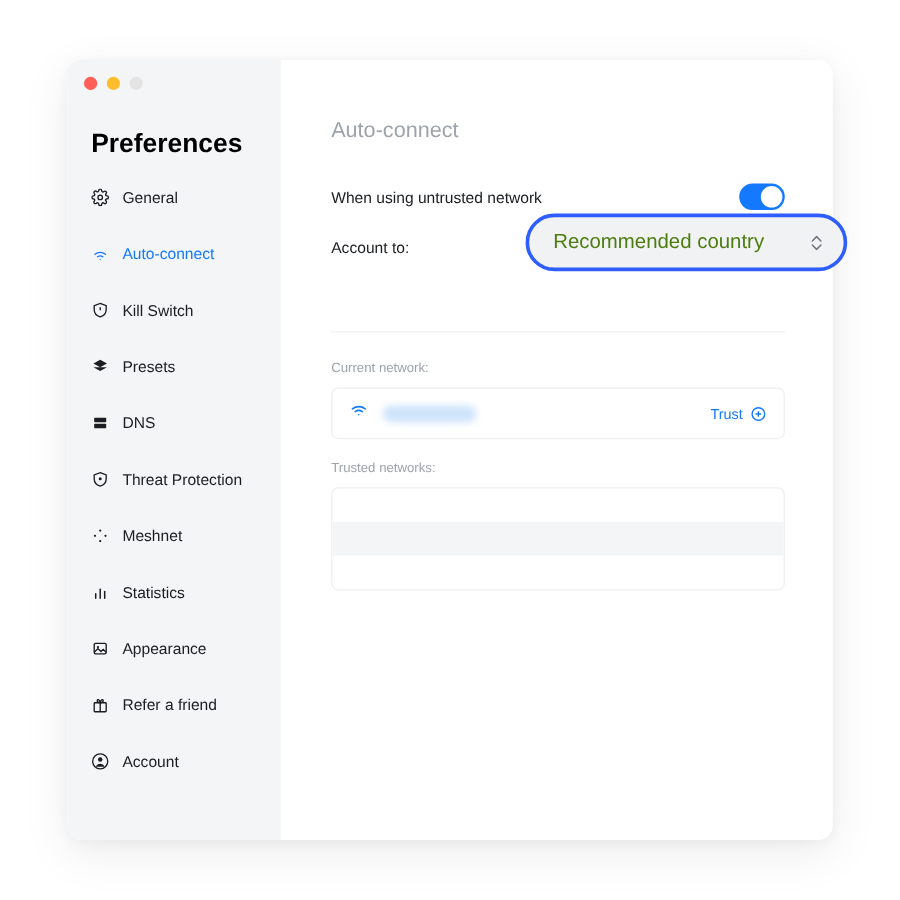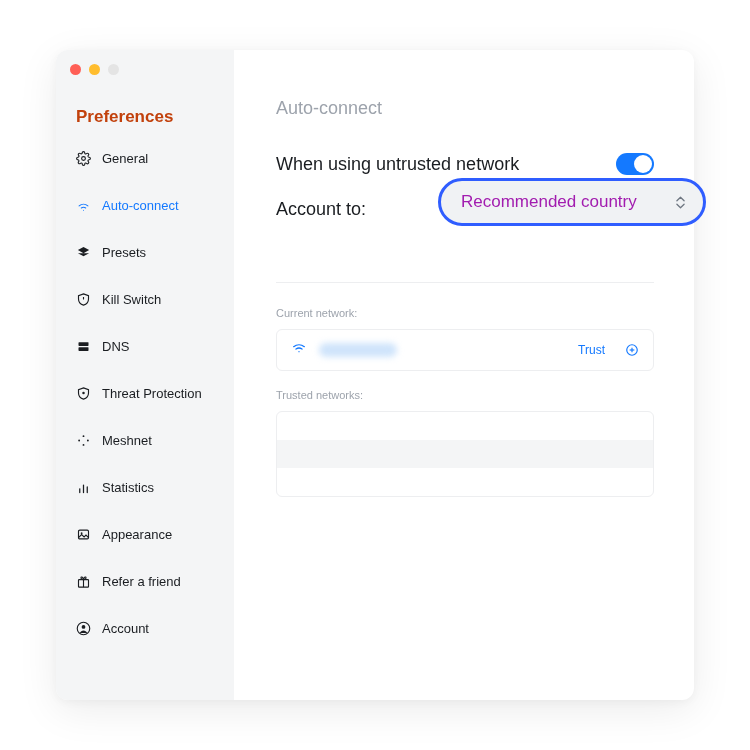--- a/index.html
+++ b/index.html
@@ -21,21 +21,21 @@
     border-bottom-left-radius: 12px;
     padding: 14px 0 0 0;
     display: flex;
     flex-direction: column;
   }
   .traffic-lights { display: flex; gap: 8px; padding: 0 0 20px 14px; }
   .tl { width: 11px; height: 11px; border-radius: 50%; }
   .tl.red { background: #ff5f56; }
   .tl.yellow { background: #ffbd2e; }
   .tl.green { background: #e4e4e4; }
-  .sidebar-title { font-size: 17px; font-weight: 600; color: #c2410c; padding: 12px 0 16px 20px; }
+  .sidebar-title { font-size: 22px; font-weight: 600; color: #000000; padding: 12px 0 16px 20px; }
   .nav { display: flex; flex-direction: column; gap: 16px; padding: 0 8px; }
   .nav-item {
     display: flex; align-items: center; gap: 11px;
     padding: 8px 12px;
     font-size: 13px; color: #1a1d21;
     border-radius: 6px; cursor: pointer;
     line-height: 1;
   }
   .nav-item.active { color: #1479ff; }
   .nav-item .ico { width: 15px; height: 15px; display: flex; align-items: center; justify-content: center; flex-shrink: 0; }
@@ -43,63 +43,63 @@
   .nav-item.active svg { stroke: #1479ff; }
   .nav-item .fill svg { fill: #1a1d21; stroke: none; }
 
   .main {
     flex: 1;
     padding: 48px 40px 30px 42px;
     position: relative;
   }
   .main-title { font-size: 18px; font-weight: 500; color: #9da3ac; margin-bottom: 34px; }
   .row { display: flex; align-items: center; justify-content: space-between; margin-bottom: 24px; }
-  .row-label { font-size: 18px; color: #1a1d21; }
+  .row-label { font-size: 13px; color: #1a1d21; }
 
   .toggle {
     width: 38px; height: 22px; border-radius: 11px; background: #1479ff;
     position: relative; cursor: pointer;
   }
   .toggle::after { content: ""; position: absolute; right: 2px; top: 2px; width: 18px; height: 18px; border-radius: 50%; background: #fff; }
 
   .dropdown {
     position: absolute;
     right: -12px;
     top: 128px;
     width: 268px;
     height: 48px;
     background: #f0f2f4;
     border: 3px solid #2f5dff;
     border-radius: 24px;
     display: flex; align-items: center; justify-content: space-between;
     padding: 0 18px 0 20px;
     cursor: pointer;
   }
-  .dropdown-label { font-size: 17px; color: #a21caf; }
+  .dropdown-label { font-size: 17px; color: #4d7c0f; }
   .chevrons { display: flex; flex-direction: column; gap: 1px; }
   .chevrons svg { width: 9px; height: 6px; display: block; }
 
   .divider { height: 1px; background: #edeef0; margin: 62px 0 24px 0; }
 
   .small-label { font-size: 11px; color: #9da3ac; margin-bottom: 10px; }
 
   .net-card {
     border: 1px solid #edeef0; border-radius: 6px;
     padding: 10px 14px;
     display: flex; align-items: center; justify-content: space-between;
     margin-bottom: 18px;
     background: #fff;
   }
   .net-left { display: flex; align-items: center; gap: 12px; }
   .wifi-ico svg { width: 16px; height: 16px; }
   .net-name {
     width: 78px; height: 14px; border-radius: 7px;
     background: #cfe4fb; filter: blur(3px);
   }
-  .trust-link { display: flex; align-items: center; gap: 20px; font-size: 12px; color: #1479ff; cursor: pointer; }
+  .trust-link { display: flex; align-items: center; gap: 6px; font-size: 12px; color: #1479ff; cursor: pointer; }
   .trust-link svg { width: 14px; height: 14px; }
 
   .trusted-list { border: 1px solid #edeef0; border-radius: 6px; overflow: hidden; }
   .trusted-row { height: 28px; }
   .trusted-row.alt { background: #f4f5f6; }
 </style>
 </head>
 <body>
 
 <div class="window">
@@ -128,36 +128,36 @@
           <svg viewBox="0 0 24 24" stroke-width="1.8" stroke-linecap="round">
               <path d="M5 12.55a11 11 0 0 1 14 0"></path>
               <path d="M8.5 16a6 6 0 0 1 7 0"></path>
               <circle cx="12" cy="19.5" r="0.8" fill="#1479ff" stroke="none"></circle>
             </svg>
         </span>
         <span>Auto-connect</span>
       </div>
 
       <div class="nav-item">
+        <span class="ico">
+          <svg viewBox="0 0 24 24" stroke-width="1.8">
+              <path d="M12 3l8 3v5c0 5-3.4 8.5-8 10-4.6-1.5-8-5-8-10V6l8-3z"></path>
+              <line x1="12" y1="8" x2="12" y2="12"></line>
+            </svg>
+        </span>
+        <span>Kill Switch</span>
+      </div>
+
+      <div class="nav-item">
         <span class="ico fill">
           <svg viewBox="0 0 24 24">
               <path d="M12 3 3 8l9 5 9-5-9-5zm-9 10 9 5 9-5"></path>
             </svg>
         </span>
         <span>Presets</span>
-      </div>
-
-      <div class="nav-item">
-        <span class="ico">
-          <svg viewBox="0 0 24 24" stroke-width="1.8">
-              <path d="M12 3l8 3v5c0 5-3.4 8.5-8 10-4.6-1.5-8-5-8-10V6l8-3z"></path>
-              <line x1="12" y1="8" x2="12" y2="12"></line>
-            </svg>
-        </span>
-        <span>Kill Switch</span>
       </div>
 
       <div class="nav-item">
         <span class="ico fill">
           <svg viewBox="0 0 24 24">
               <rect x="4" y="5" width="16" height="6" rx="1"></rect>
               <rect x="4" y="13" width="16" height="6" rx="1"></rect>
             </svg>
         </span>
         <span>DNS</span>

